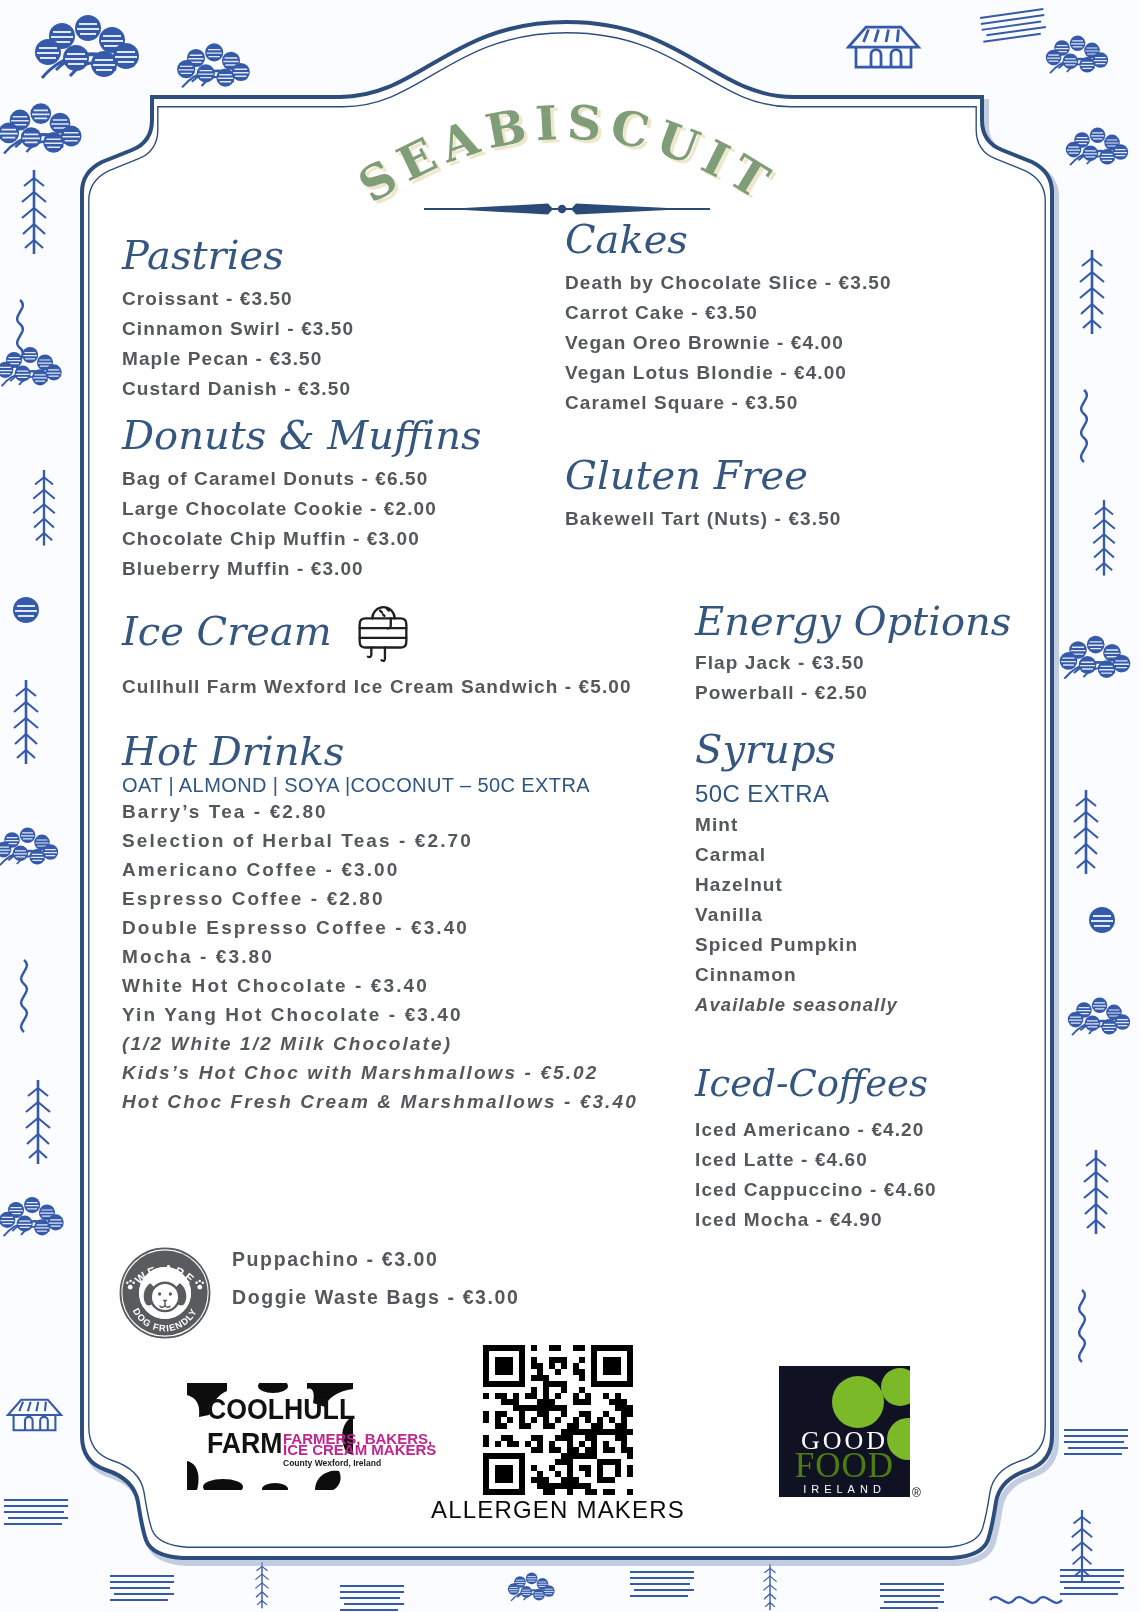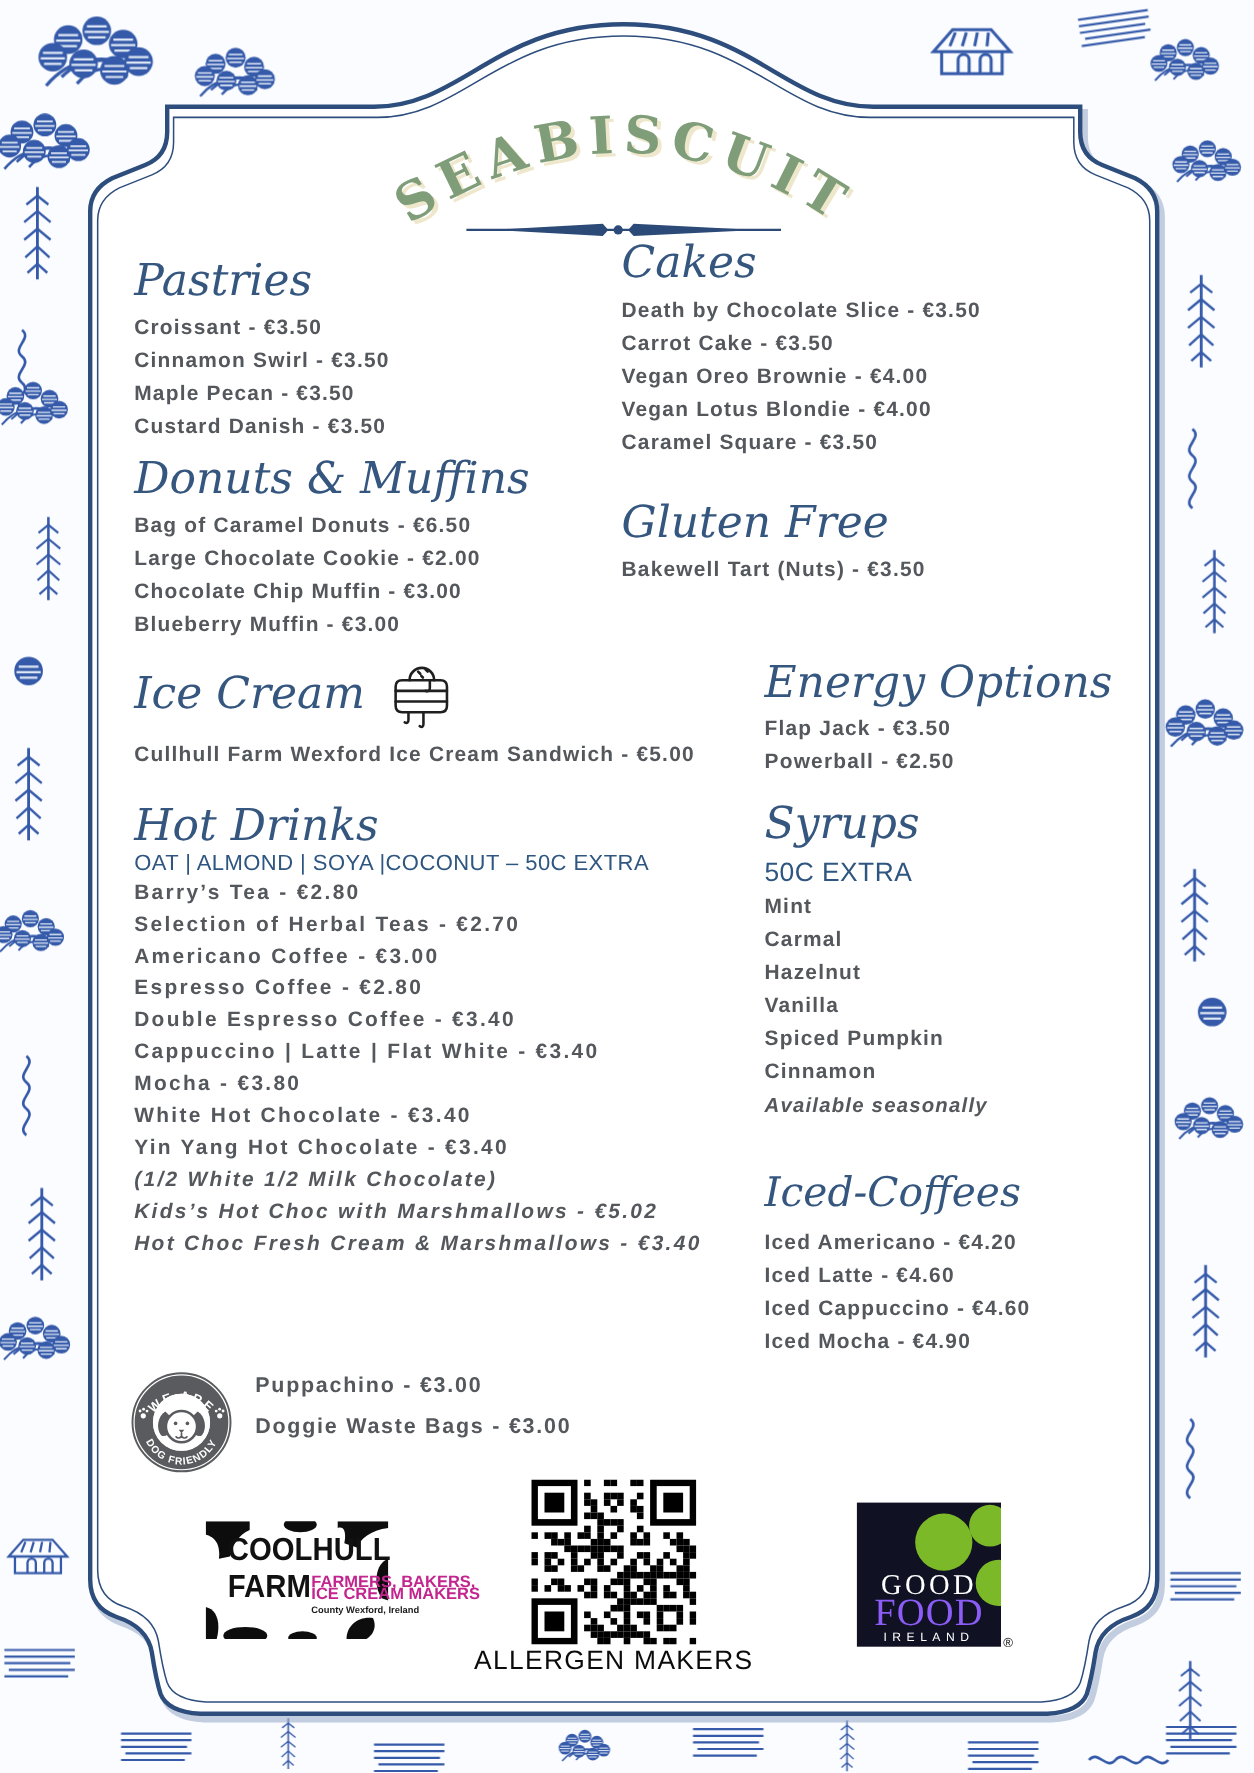--- a/index.html
+++ b/index.html
@@ -25,21 +25,21 @@
   #coolhull .blobs{position:absolute;left:0;top:0;}
   .ch-name{position:absolute;left:20px;font-weight:900;font-size:29px;color:#111;
            letter-spacing:0px;transform:scaleX(.92);transform-origin:left;line-height:29px;}
   .ch-tag{position:absolute;left:96px;font-weight:800;font-size:15px;color:#c2258e;line-height:11px;white-space:nowrap;}
   .ch-loc{position:absolute;left:96px;font-weight:600;font-size:8.5px;color:#1a1a1a;white-space:nowrap;}
   
   #gfi{position:absolute;left:779px;top:1366px;width:131px;height:131px;background:#101223;overflow:hidden;}
   .gfi-circle{position:absolute;border-radius:50%;background:#7cb928;}
   .gfi-t{position:absolute;width:100%;text-align:center;font-family:"Liberation Serif",serif;white-space:nowrap;}
   #gfi-good{top:60px;font-size:26px;letter-spacing:3px;color:#fff;}
-  #gfi-food{top:80px;font-size:35px;letter-spacing:1px;color:#8b5cf6;}
+  #gfi-food{top:80px;font-size:35px;letter-spacing:1px;color:#4d7c0f;}
   #gfi-ire{top:117px;font-size:11px;letter-spacing:5px;color:#fff;font-family:"Liberation Sans",sans-serif;}
   #gfi-reg{position:absolute;left:912px;top:1486px;font-size:12px;color:#111;}
   
   #qr-wrap{position:absolute;left:483px;top:1345px;width:150px;height:150px;background:#fff;}
   #allergen{position:absolute;left:408px;top:1496px;width:300px;text-align:center;
             font:400 24px "Liberation Sans",sans-serif;color:#0b0b0b;letter-spacing:1.2px;}
   
   #dogbadge{position:absolute;left:118px;top:1246px;}
 </style>
 </head>
@@ -217,21 +217,20 @@
 
     <div class="sec hot" style="left:122px;top:728px">
       <div class="hd">Hot Drinks</div>
       <div class="note" style="margin-top:0">OAT | ALMOND | SOYA |COCONUT – 50C EXTRA</div>
       <ul>
         <li class="mi">Barry’s Tea - €2.80</li>
         <li class="mi">Selection of Herbal Teas - €2.70</li>
         <li class="mi">Americano Coffee - €3.00</li>
         <li class="mi">Espresso Coffee - €2.80</li>
         <li class="mi">Double Espresso Coffee - €3.40</li>
-        <li class="mi">Cappuccino | Latte | Flat White - €3.40</li>
         <li class="mi">Mocha - €3.80</li>
       </ul>
       <ul class="gap2">
         <li class="mi">White Hot Chocolate - €3.40</li>
         <li class="mi">Yin Yang Hot Chocolate - €3.40</li>
         <li class="mi it">(1/2 White 1/2 Milk Chocolate)</li>
         <li class="mi it">Kids’s Hot Choc with Marshmallows - €5.02</li>
         <li class="mi it">Hot Choc Fresh Cream &amp; Marshmallows - €3.40</li>
       </ul>
     </div>

